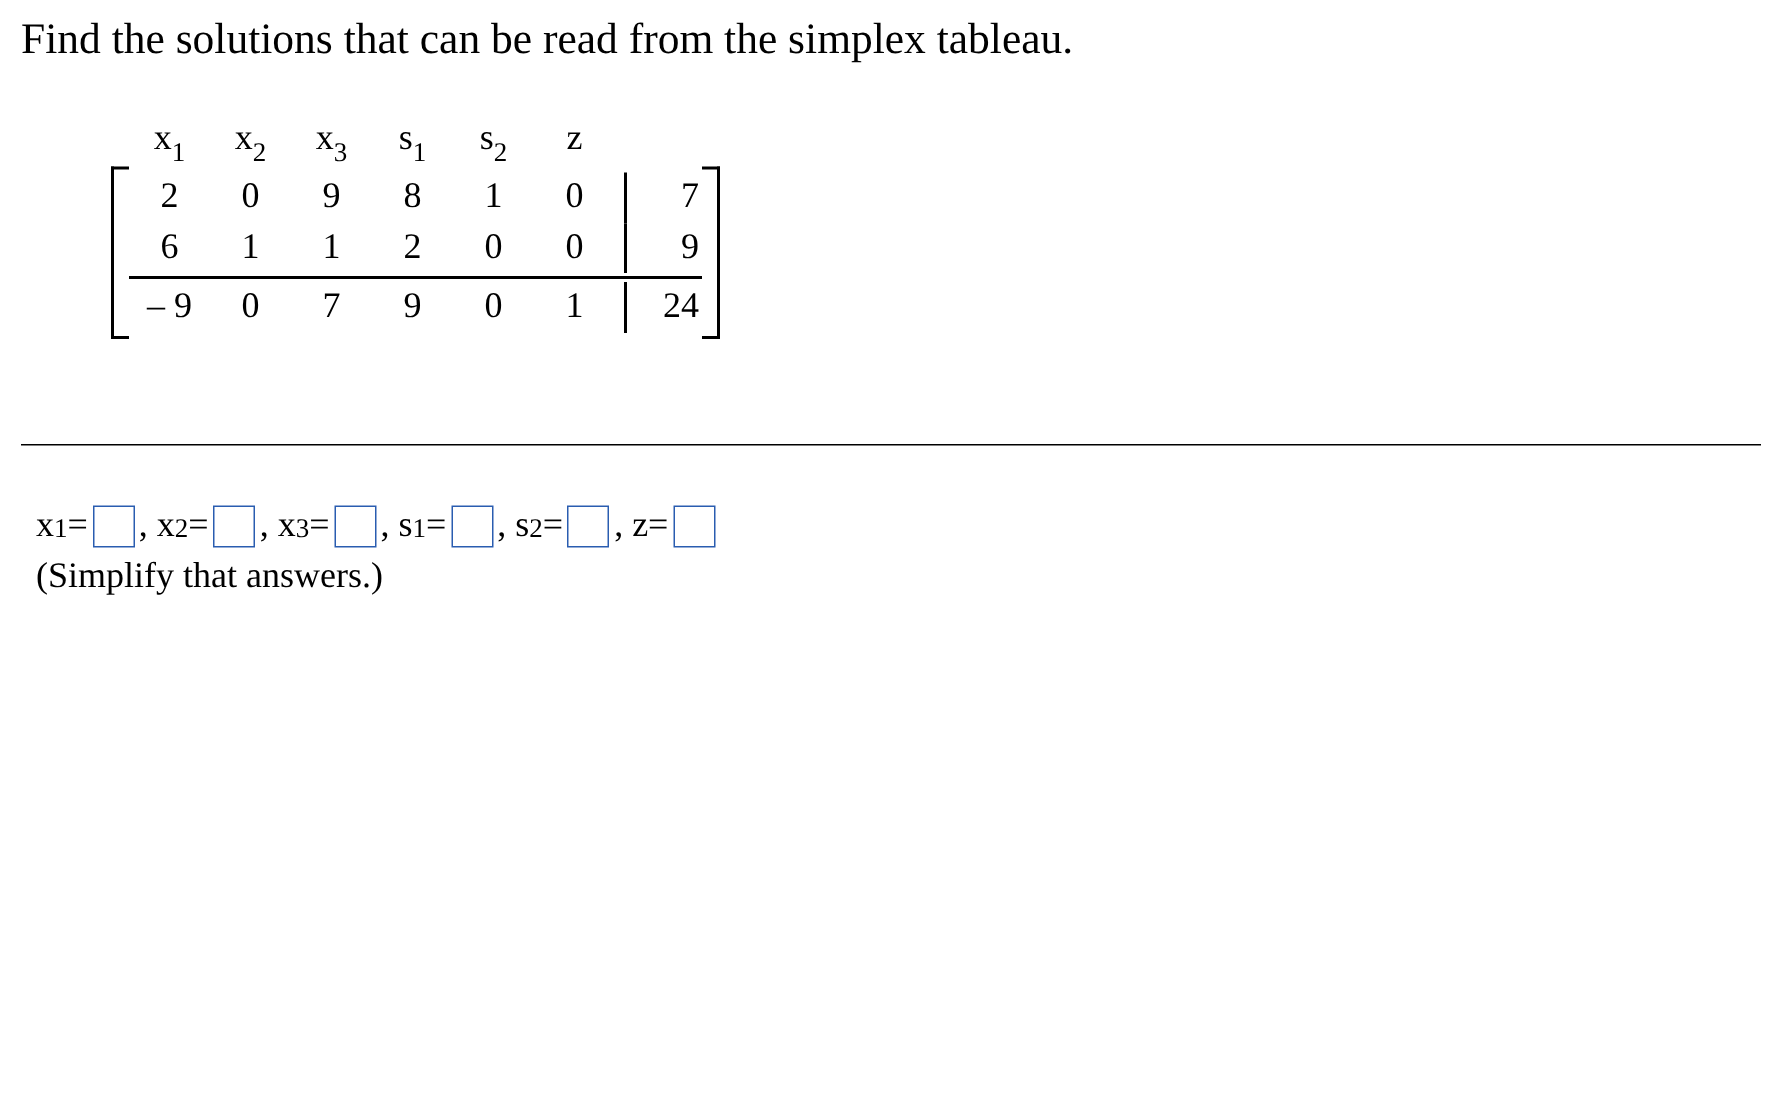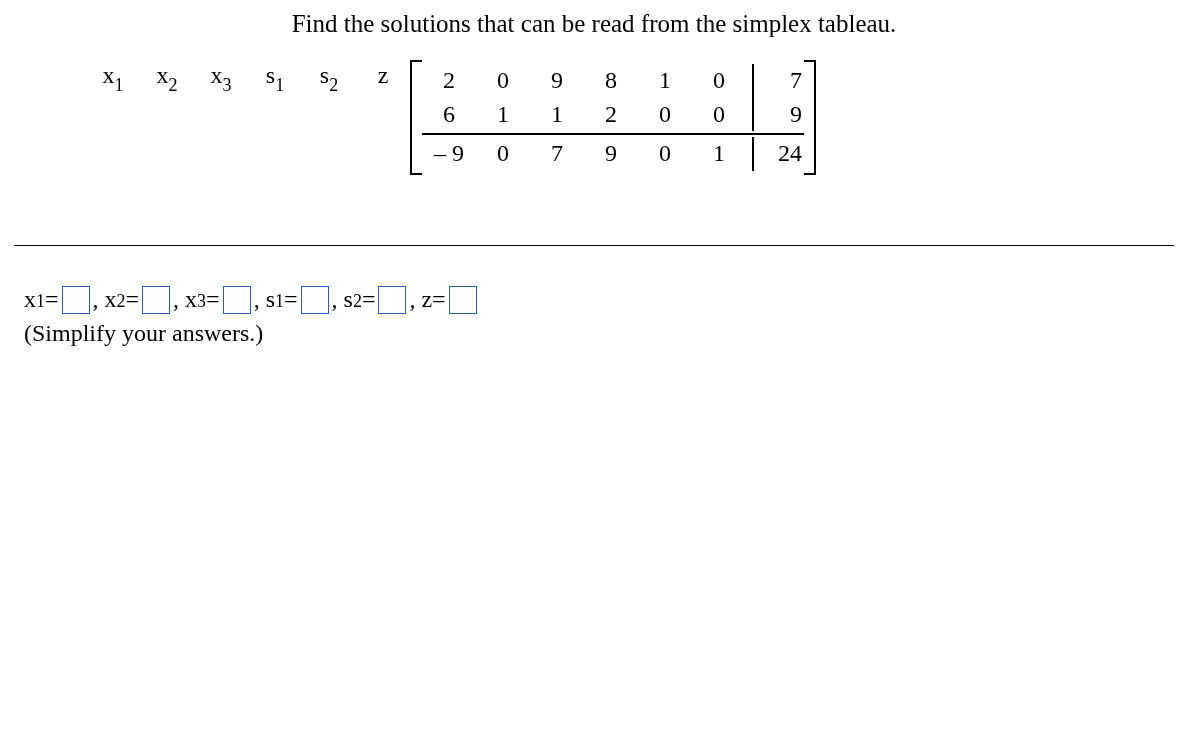--- a/index.html
+++ b/index.html
@@ -9,23 +9,22 @@
     }
     body {
       font-family: "Times New Roman", Times, serif;
       font-size: 22px;
       color: #000;
       background: #fff;
       padding: 10px 14px;
       width: 1188px;
     }
     .instruction {
-      font-size: 25px;
-      margin-bottom: 22px;
-      text-align: center;
+      font-size: 29px;
+      margin-bottom: 34px;
     }
     .tableau-wrapper {
       margin-left: 60px;
       margin-bottom: 40px;
       display: inline-block;
     }
     .tableau {
       display: flex;
       align-items: stretch;
     }
@@ -119,20 +118,21 @@
       font-size: 24px;
       margin-top: 6px;
       margin-left: 10px;
     }
     .headers-container {
       display: flex;
       margin-left: 12px;
     }
     .tableau-container {
       display: flex;
+      flex-direction: column;
     }
   </style>
 </head>
 <body>
 
 
 
 <div class="instruction">Find the solutions that can be read from the simplex tableau.</div>
 
 <div class="tableau-wrapper">
@@ -241,16 +241,16 @@
     <span class="answer-box"></span>
     <span>, </span>
   </span>
   <span class="answer-item">
     <span>z</span>
     <span> = </span>
     <span class="answer-box"></span>
   </span>
 </div>
 
-<div class="simplify-note">(Simplify your answers.)</div>
+<div class="simplify-note">(Simplify that answers.)</div>
 
 
 
 
 </body></html>

